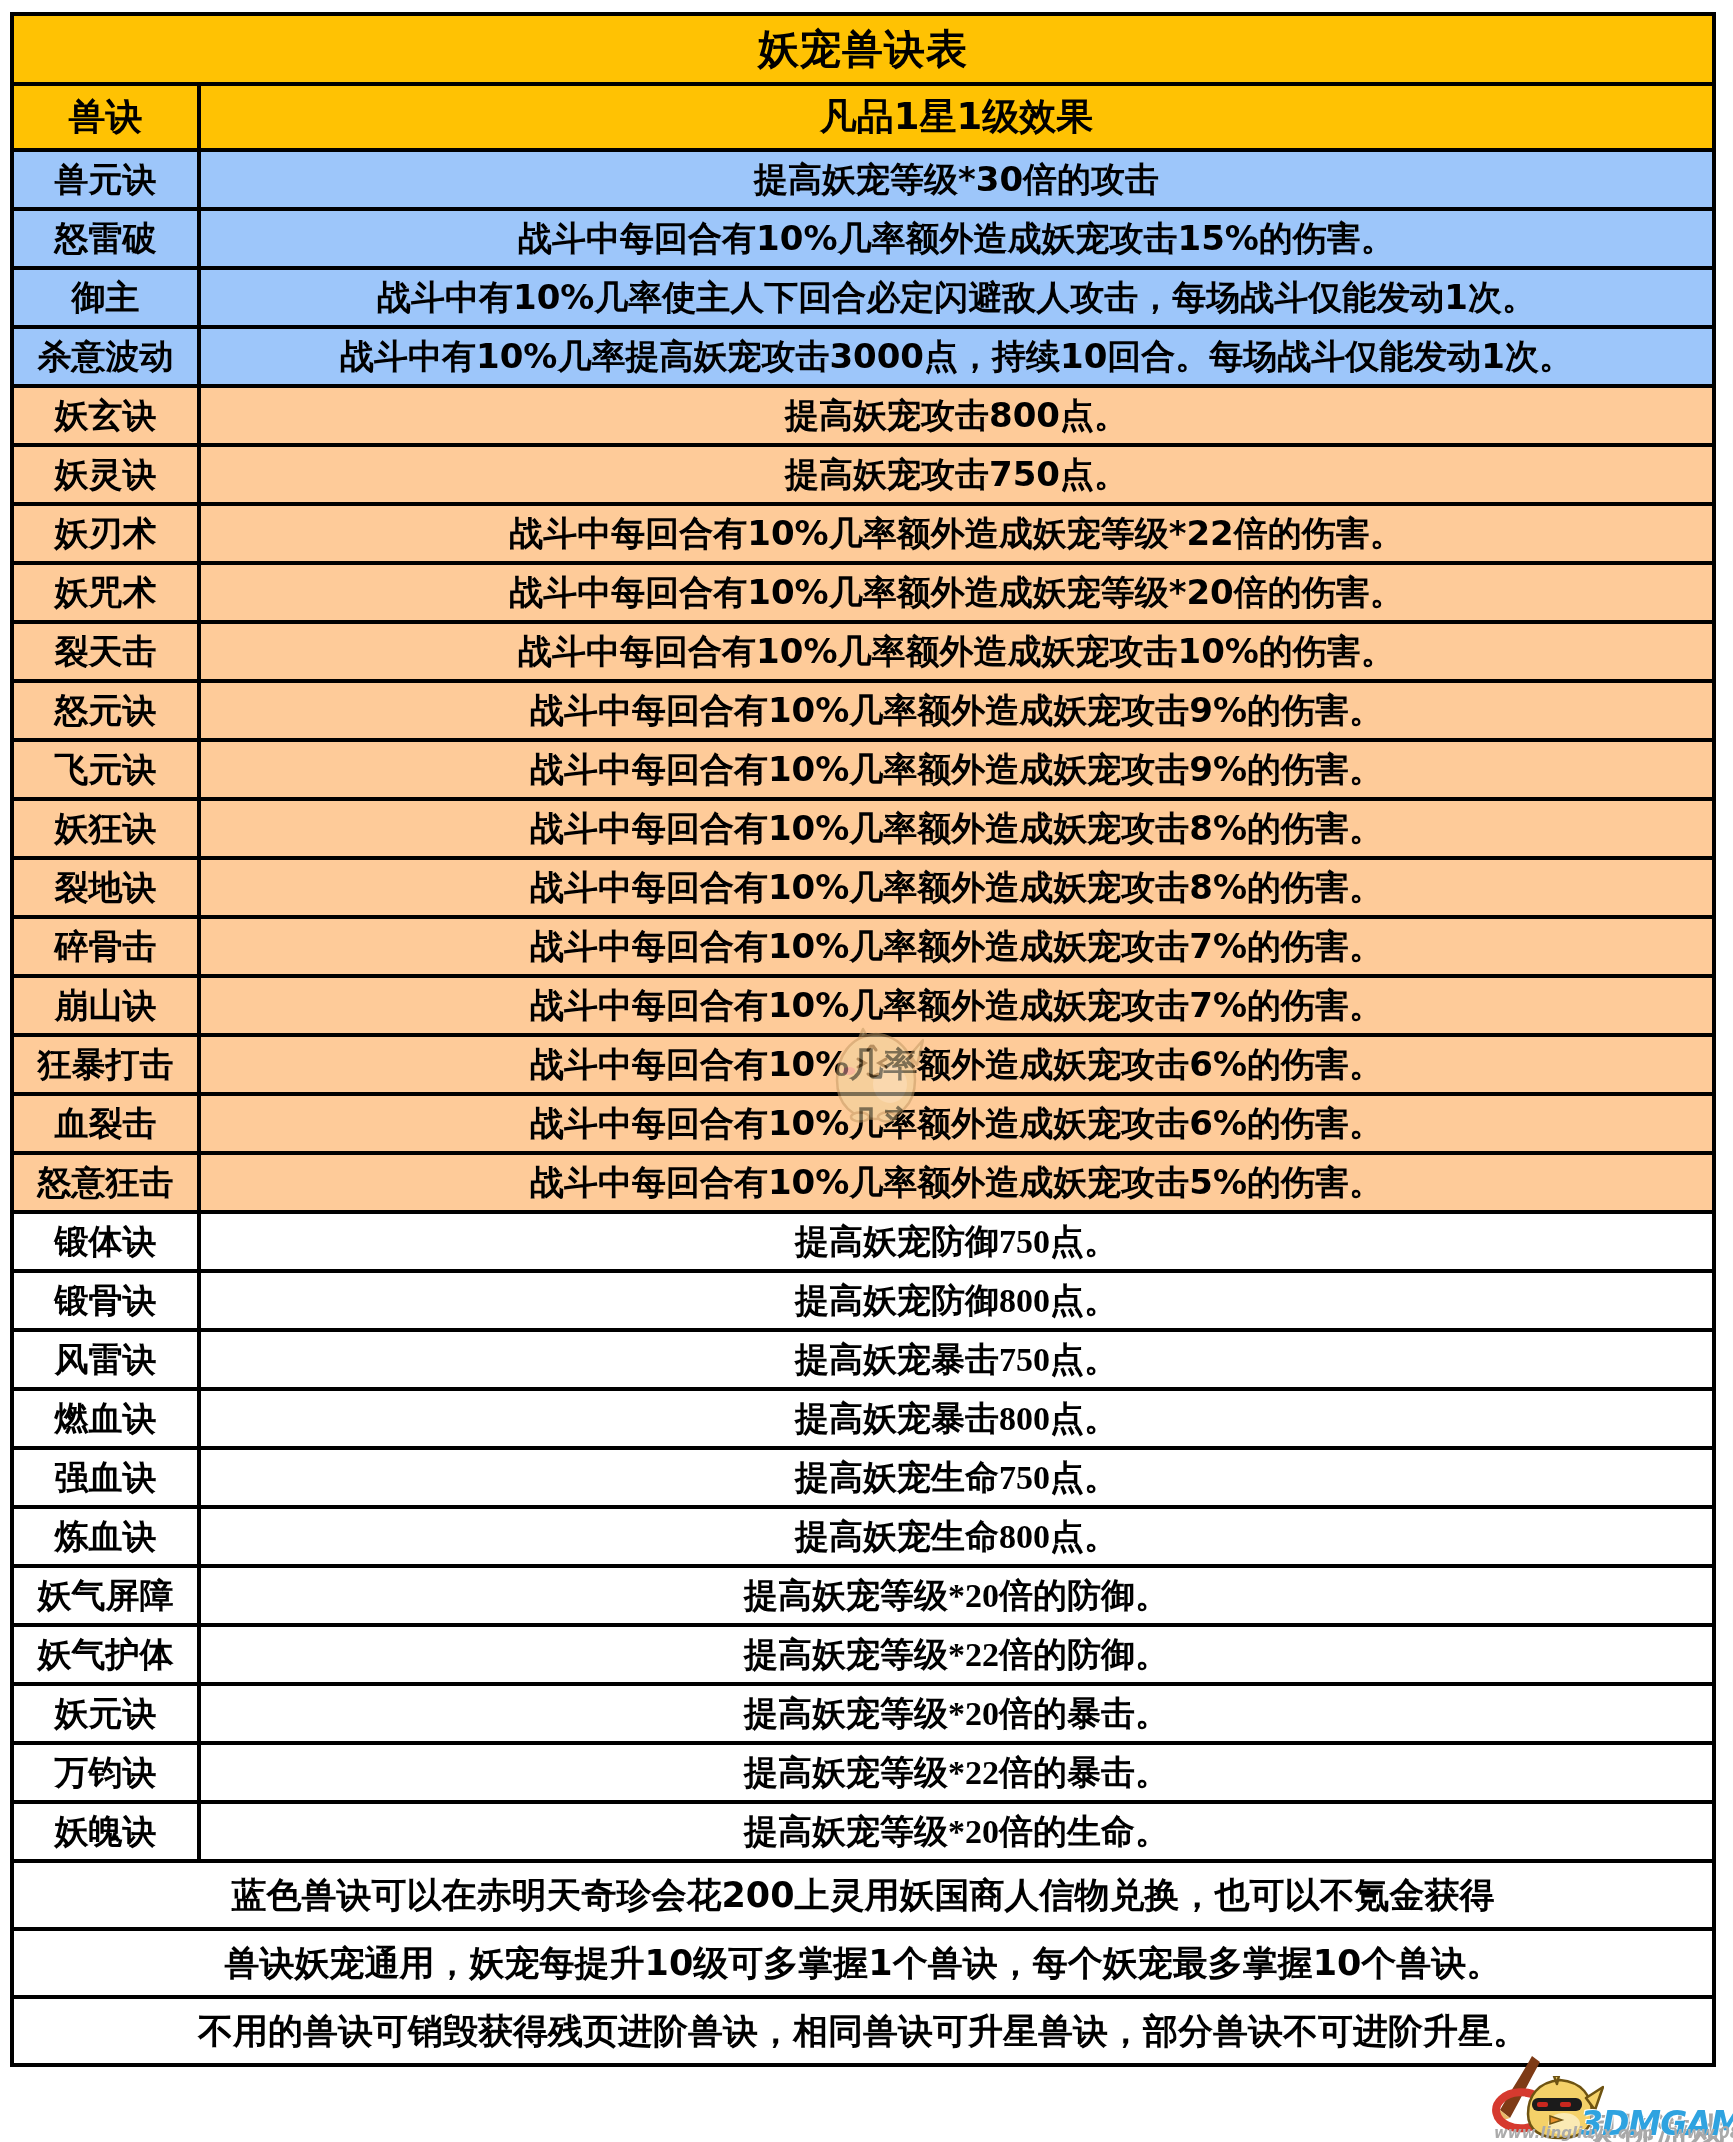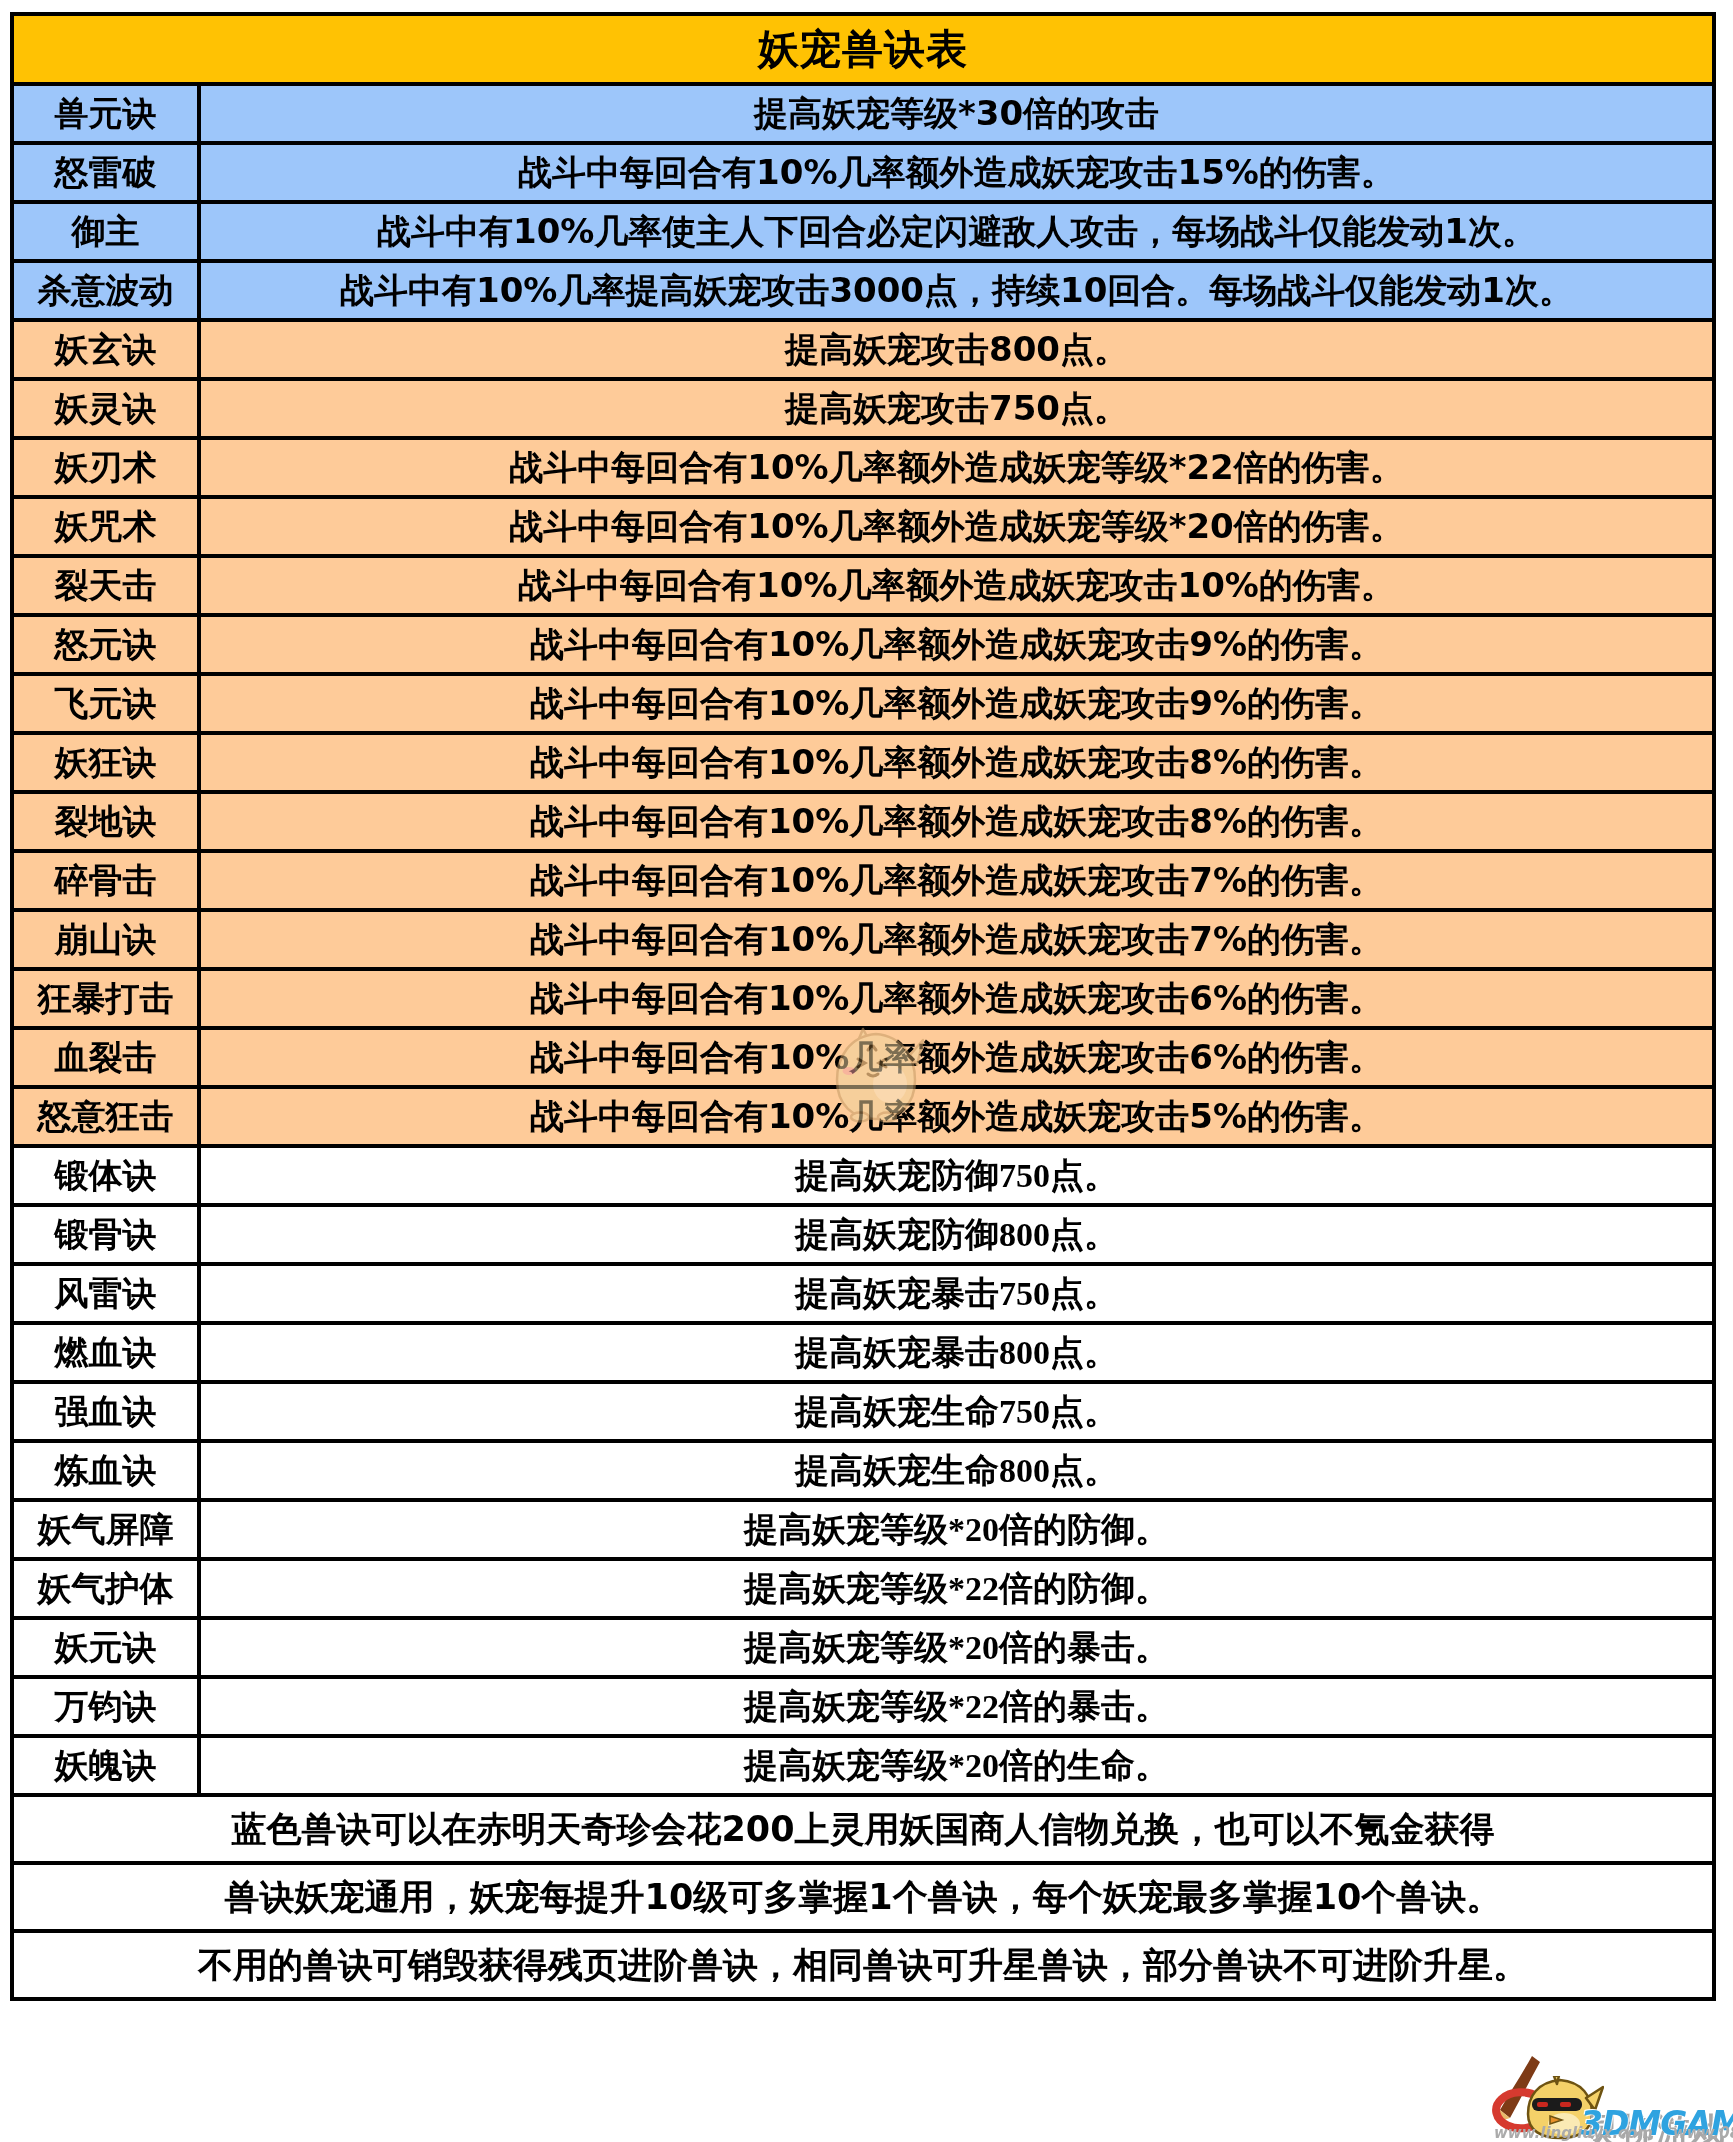--- a/index.html
+++ b/index.html
@@ -61,20 +61,24 @@
 <div class="page">
 
   <table class="beast">
     <colgroup>
         <col class="skill">
         <col>
       </colgroup>
     <thead>
       <tr>
         <th class="title-cell" colspan="2">妖宠兽诀表</th>
+      </tr>
+      <tr>
+        <th class="head-cell">兽诀</th>
+        <th class="head-cell">凡品1星1级效果</th>
       </tr>
     </thead>
     <tbody id="rows-body">
         <tr class="row blue">
           <td>兽元诀</td>
           <td>提高妖宠等级*30倍的攻击</td>
         </tr>
         <tr class="row blue">
           <td>怒雷破</td>
           <td>战斗中每回合有10%几率额外造成妖宠攻击15%的伤害。</td>

